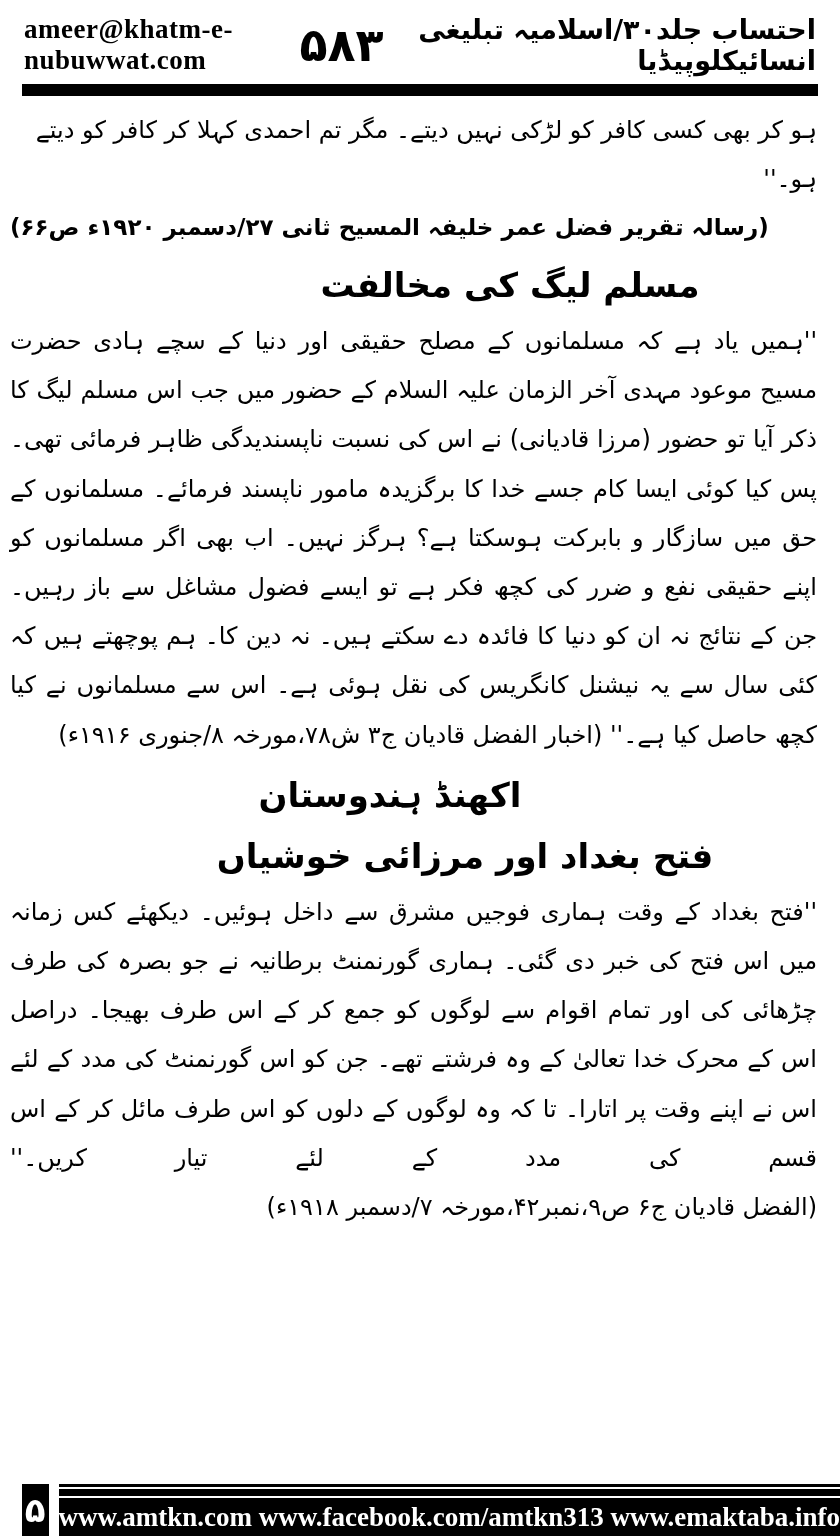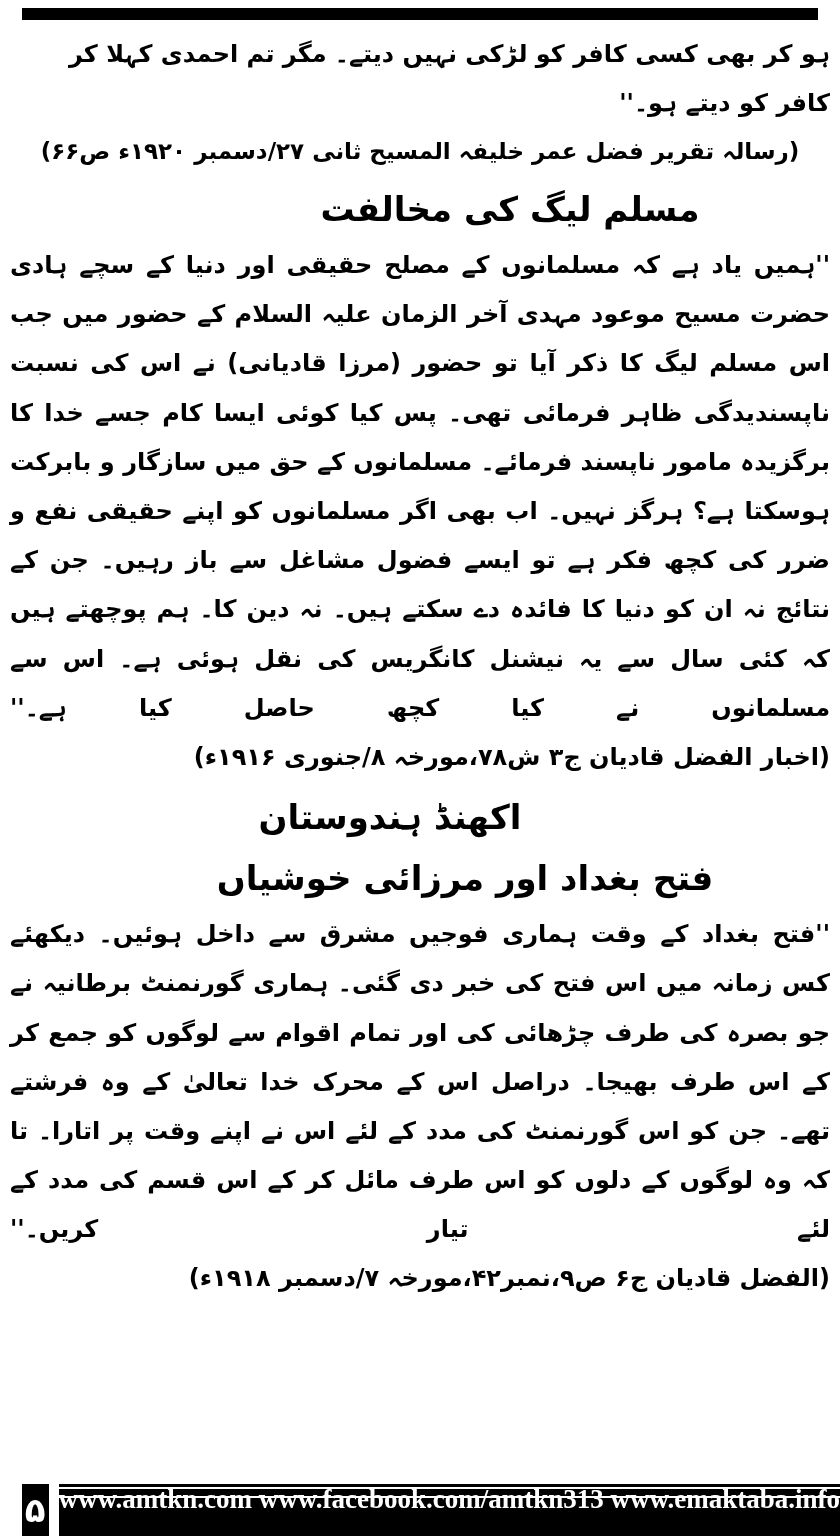--- a/index.html
+++ b/index.html
@@ -19,26 +19,26 @@
     letter-spacing:0.5px;
   }
   .page-num{font-size:46px;font-weight:bold;line-height:1;}
   .header-title{
     font-size:27px;font-weight:bold;direction:rtl;text-align:right;
   }
   .rule{height:12px;background:#000;margin:8px 22px 10px 22px;}
   
   .body{padding:0 10px;direction:rtl;}
   .para{
-    font-size:24px;font-weight:bold;line-height:2.05;
-    text-align:justify;margin:0 0 2px 0;
+    font-size:24px;font-weight:normal;line-height:2.05;
+    text-align:justify;margin:0 13px 2px 0;
   }
   .intro-line{text-align:right;}
   .intro-cite{
-    direction:rtl;text-align:center;font-size:23px;font-weight:bold;
+    direction:rtl;text-align:left;font-size:23px;font-weight:bold;
     line-height:1.9;margin:0 0 4px 0;
   }
   .cite{white-space:nowrap;}
   .sec-heading{
     font-size:34px;font-weight:bold;text-align:center;
     margin:10px 0 6px 0;line-height:1.5;
   }
   .sh0{transform:translateX(90px);}
   .sh1{transform:translateX(-30px);}
   .sh2{transform:translateX(45px);}
@@ -47,36 +47,43 @@
     position:absolute;bottom:4px;left:0;right:0;height:52px;
     display:flex;align-items:stretch;padding-left:22px;direction:ltr;
   }
   .footer-page-box{
     width:72px;background:#000;color:#fff;
     display:flex;align-items:center;justify-content:center;
     font-size:34px;font-weight:bold;margin-right:10px;
   }
   .footer-bar{
     flex:1;background:#000;position:relative;color:#fff;
-    display:flex;align-items:flex-start;justify-content:center;
+    display:flex;align-items:flex-end;justify-content:center;
   }
   .footer-bar::before{
     content:"";position:absolute;top:3px;left:0;right:0;height:7px;
     border-top:2px solid #fff;border-bottom:2px solid #fff;
   }
   .footer-links{
     font-family:"Liberation Serif",serif;font-weight:bold;font-size:27px;
     padding-bottom:3px;white-space:nowrap;
   }
 </style>
 </head>
 <body>
 
 <div class="page">
 
+  <div class="header">
+    <div class="header-left">
+      <span class="email">ameer@khatm-e-nubuwwat.com</span>
+      <span class="page-num">۵۸۳</span>
+    </div>
+    <div class="header-title">احتساب جلد۳۰/اسلامیہ تبلیغی انسائیکلوپیڈیا</div>
+  </div>
 
   <div class="rule"></div>
 
   <div class="body">
 
     <p class="para intro-line">ہو کر بھی کسی کافر کو لڑکی نہیں دیتے۔ مگر تم احمدی کہلا کر کافر کو دیتے ہو۔''</p>
     <p class="intro-cite">(رسالہ تقریر فضل عمر خلیفہ المسیح ثانی ۲۷/دسمبر ۱۹۲۰ء ص۶۶)</p>
 
     <h2 class="sec-heading sh0">مسلم لیگ کی مخالفت</h2>
     <p class="para"><span>''ہمیں یاد ہے کہ مسلمانوں کے مصلح حقیقی اور دنیا کے سچے ہادی حضرت مسیح موعود مہدی آخر الزمان علیہ السلام کے حضور میں جب اس مسلم لیگ کا ذکر آیا تو حضور (مرزا قادیانی) نے اس کی نسبت ناپسندیدگی ظاہر فرمائی تھی۔ پس کیا کوئی ایسا کام جسے خدا کا برگزیدہ مامور ناپسند فرمائے۔ مسلمانوں کے حق میں سازگار و بابرکت ہوسکتا ہے؟ ہرگز نہیں۔ اب بھی اگر مسلمانوں کو اپنے حقیقی نفع و ضرر کی کچھ فکر ہے تو ایسے فضول مشاغل سے باز رہیں۔ جن کے نتائج نہ ان کو دنیا کا فائدہ دے سکتے ہیں۔ نہ دین کا۔ ہم پوچھتے ہیں کہ کئی سال سے یہ نیشنل کانگریس کی نقل ہوئی ہے۔ اس سے مسلمانوں نے کیا کچھ حاصل کیا ہے۔''</span> <span class="cite">(اخبار الفضل قادیان ج۳ ش۷۸،مورخہ ۸/جنوری ۱۹۱۶ء)</span></p>

